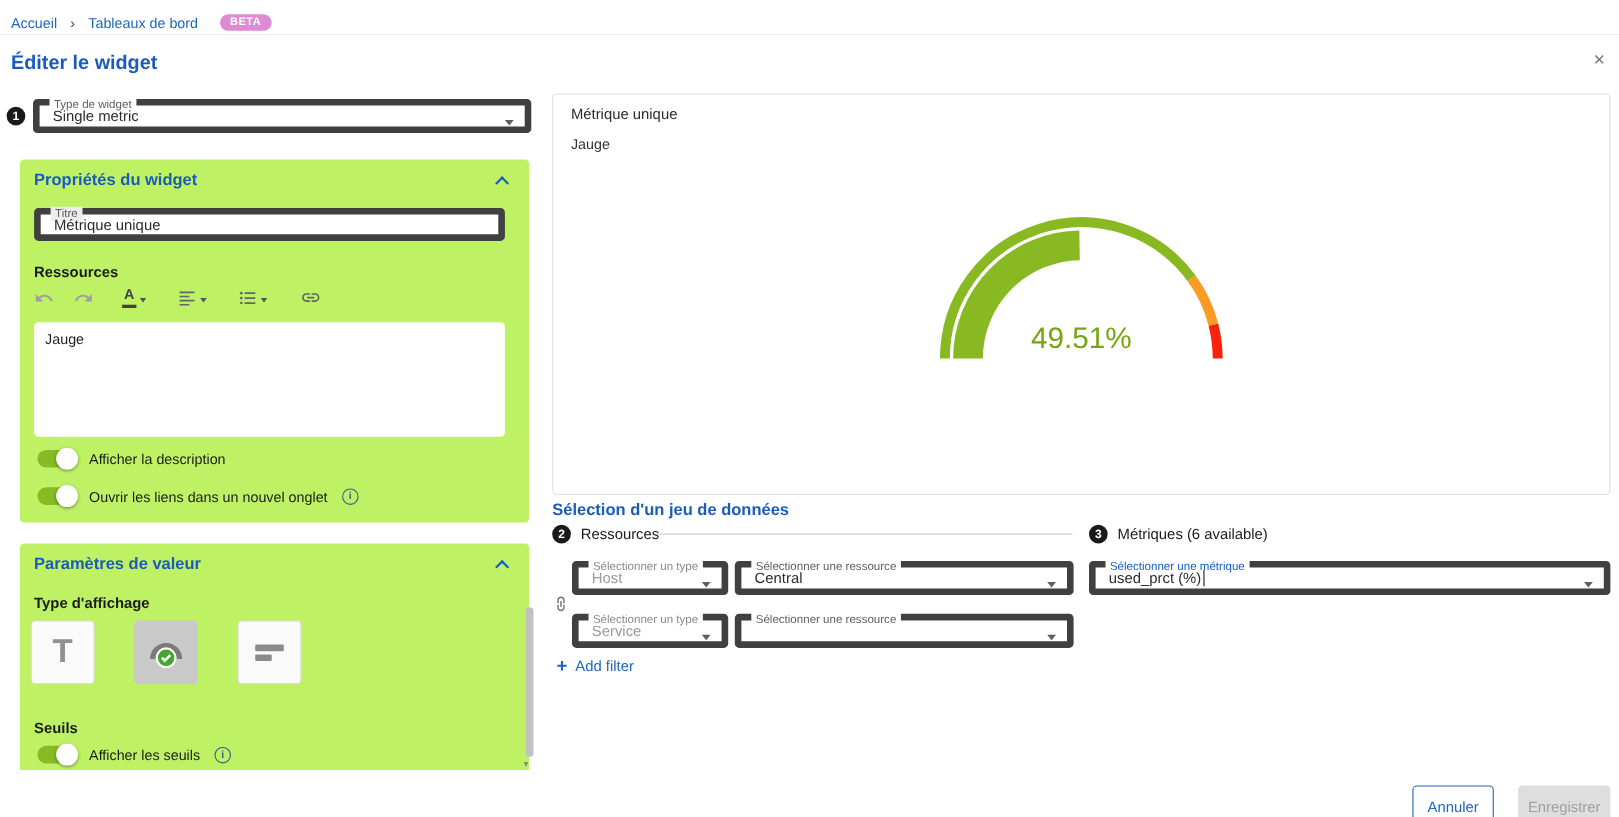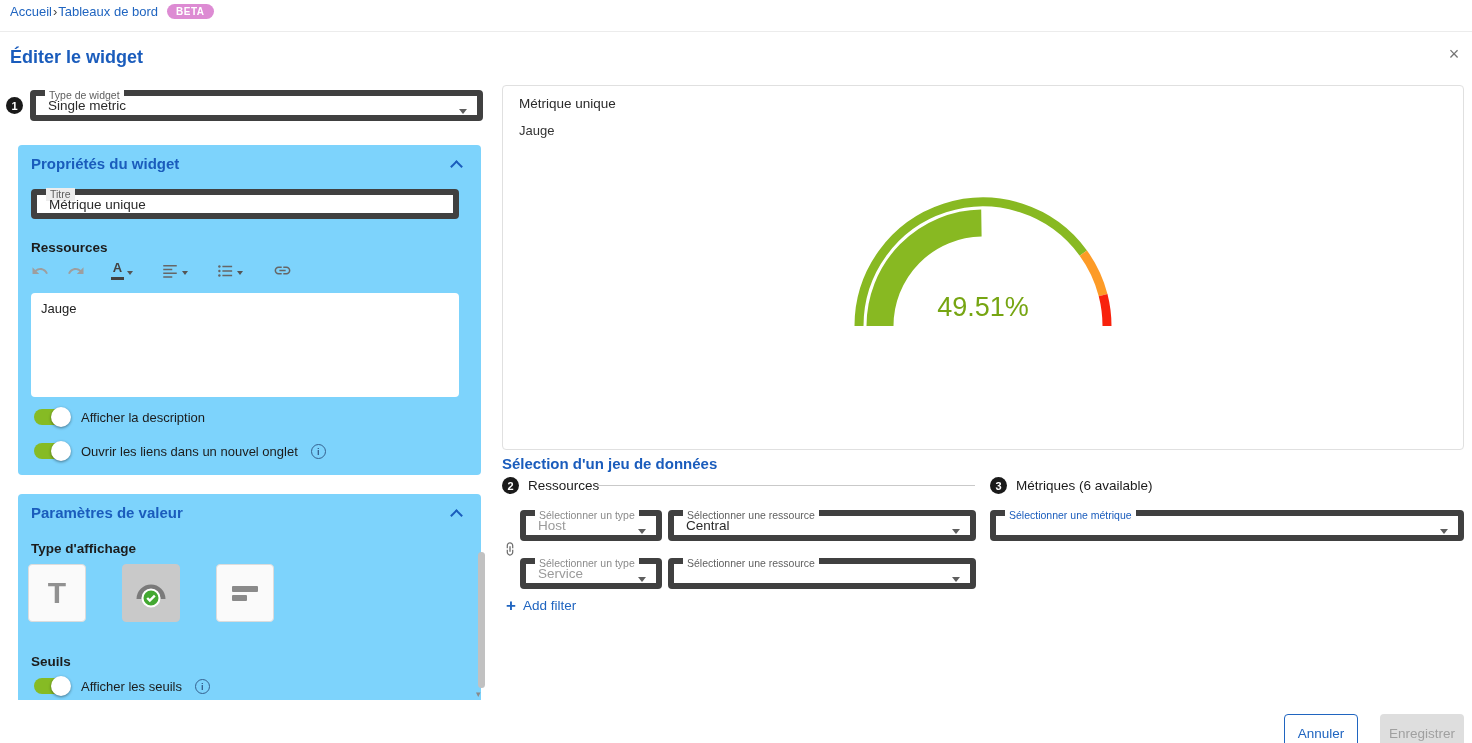--- a/index.html
+++ b/index.html
@@ -1,20 +1,20 @@
 <!DOCTYPE html>
 <html><head>
 <meta charset="utf-8">
 <style>
   * { margin:0; padding:0; box-sizing:border-box; }
   body { font-family:"Liberation Sans", sans-serif; background:#fff; }
   .page { position:relative; width:1472px; height:743px; background:#fff; overflow:hidden; }
 
   
-  .breadcrumb { position:absolute; left:10px; top:4px; display:flex; align-items:center; gap:1px; font-size:13px; }
+  .breadcrumb { position:absolute; left:10px; top:13px; display:flex; align-items:center; gap:12px; font-size:13px; }
   .crumb { color:#2065c0; cursor:pointer; }
   .crumb-sep { color:#444; }
   .beta { background:#dd8bd3; color:#fff; font-size:10px; font-weight:bold; padding:2px 9px; border-radius:9px; letter-spacing:.5px; margin-left:8px; }
   .top-sep { position:absolute; left:0; top:31px; width:100%; height:1px; background:#ececec; }
 
   .dlg-title { position:absolute; left:10px; top:47px; font-size:18px; font-weight:bold; color:#1a5cbc; }
   .close-x { position:absolute; right:6px; top:42px; width:24px; height:24px; display:flex; align-items:center; justify-content:center; font-size:18px; color:#757575; cursor:pointer; }
 
   .step { width:17px; height:17px; border-radius:50%; background:#1a1a1a; color:#fff; font-size:11px; font-weight:bold; display:flex; align-items:center; justify-content:center; }
 
@@ -26,21 +26,21 @@
   .mselect.noarrow .val { right:10px; }
   .mselect.disabled .val { color:#9b9b9b; }
   .mselect.disabled .flabel { color:#8a8a8a; }
   .mselect.focused .flabel { color:#1a5cbc; }
   .cursor { display:inline-block; width:1px; height:15px; background:#1a1a1a; margin-left:2px; }
 
   .widget-type-step { position:absolute; left:6px; top:97px; }
   .widget-type-select { left:30px; top:90px; width:453px; height:31px; }
 
   
-  .panel { position:absolute; left:18px; width:463px; background:#7dd3fc; border-radius:4px; }
+  .panel { position:absolute; left:18px; width:463px; background:#bef264; border-radius:4px; }
   .panel1 { top:145px; height:330px; }
   .panel2 { top:494px; height:206px; border-radius:4px 4px 0 0; }
   .panel .flabel { background:#ededed; }
   .panel-head { position:absolute; left:13px; top:10px; font-size:15px; font-weight:bold; color:#1a5cbc; }
   .chev-up { position:absolute; right:20px; top:17px; width:9px; height:9px; border-top:2px solid #1a5cbc; border-right:2px solid #1a5cbc; transform:rotate(-45deg); cursor:pointer; }
 
   .titre { left:13px; top:44px; width:428px; height:30px; }
   .bold-label { position:absolute; font-size:13.5px; font-weight:bold; color:#1c1c1c; }
   .desc-label { left:13px; top:95px; }
 
@@ -279,20 +279,24 @@
       <span>Add filter</span>
     </div>
 
     <div class="grp-head met-head">
       <span class="step">3</span>
       <span>Métriques (6 available)</span>
     </div>
 
     <div class="mselect sel-metric focused">
       <span class="flabel" style="background:#fff;">Sélectionner une métrique</span>
+      <span class="val">
+        <span>used_prct (%)</span>
+        <span class="cursor"></span>
+      </span>
       <span class="tri"></span>
     </div>
   </div>
 
   <div class="btn btn-cancel">Annuler</div>
   <div class="btn btn-save" aria-disabled="true">Enregistrer</div>
 
 </div>
 
 </body></html>

